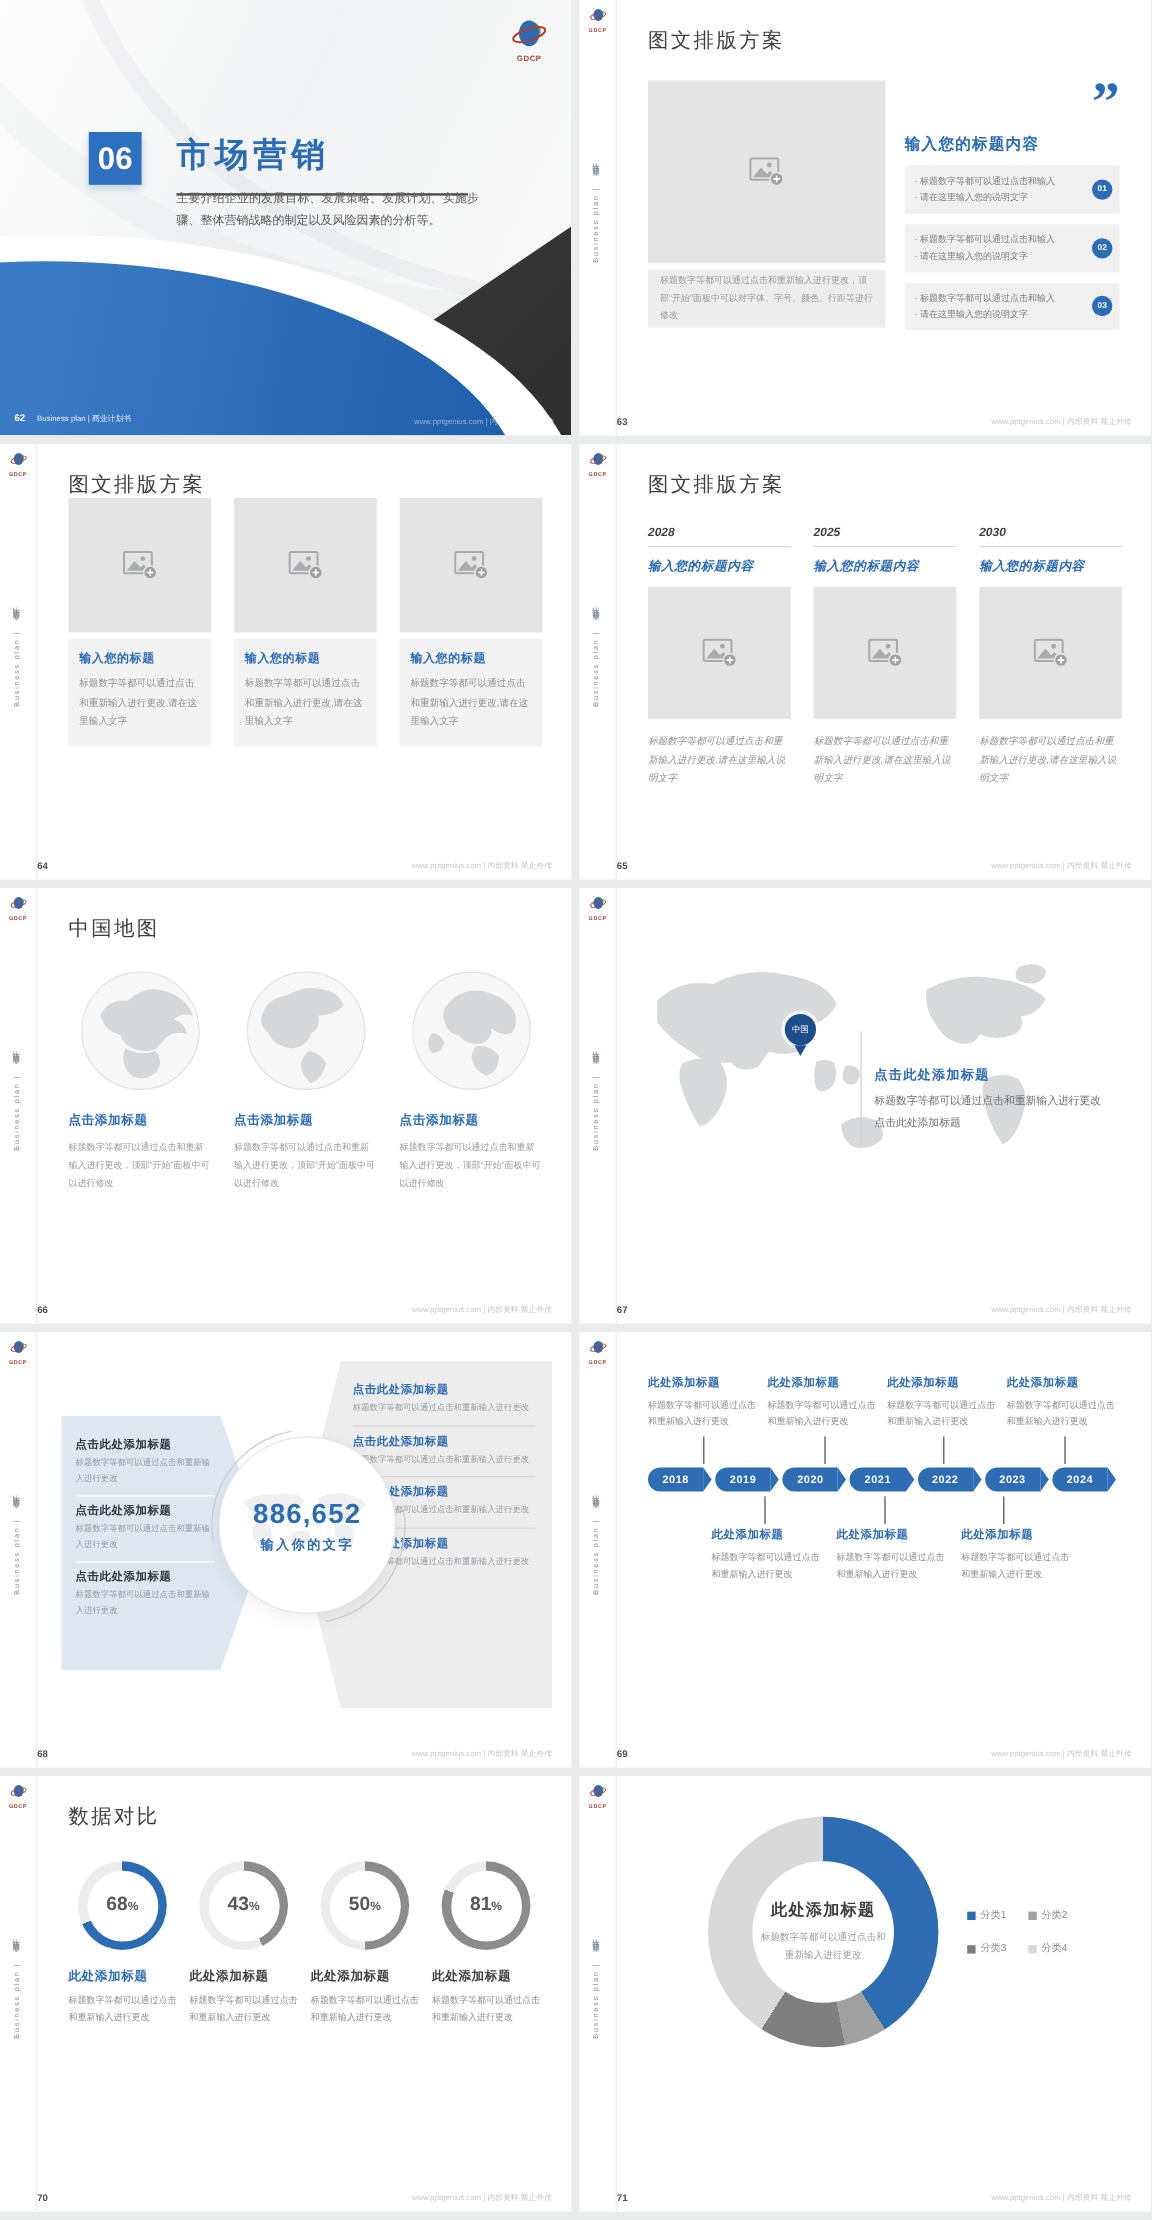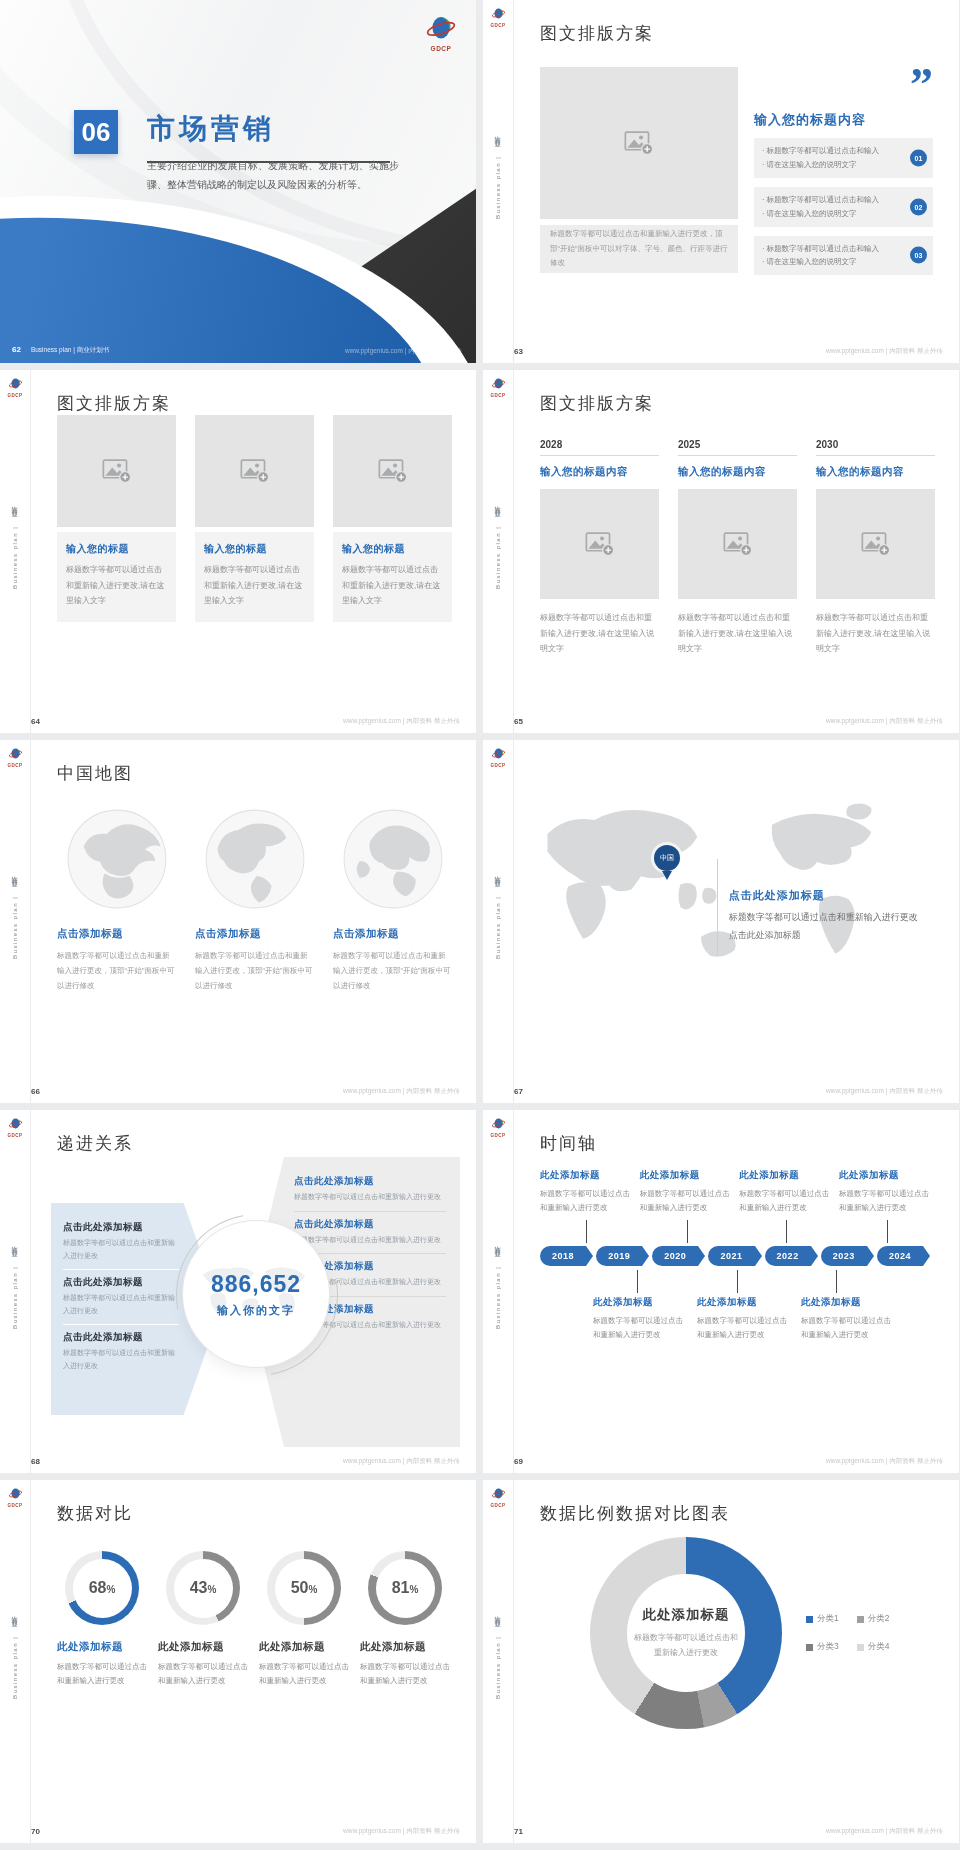--- a/index.html
+++ b/index.html
@@ -50,21 +50,21 @@
   .item63 .ln::before{content:"·  ";}
   .badge{position:absolute;right:6px;top:50%;transform:translateY(-50%);width:17px;height:17px;border-radius:50%;background:#2b6cb5;color:#fff;font-size:7px;font-weight:bold;display:grid;place-items:center;}
   
   .cards{display:flex;gap:19px;}
   .card{width:119px;flex:0 0 119px;}
   .ph64{height:112px;}
   .card-body{background:#f3f3f3;margin-top:5px;padding:10px 9px 13px;}
   .card-title{font-size:10px;font-weight:bold;color:#2b6cb5;letter-spacing:.5px;}
   .card-text{margin-top:6px;font-size:8px;color:#8f8f8f;line-height:1.95;}
   
-  .cols{display:flex;gap:19px;margin-top:24px;}
+  .cols{display:flex;gap:19px;margin-top:24px;font-style:italic;}
   .col65{width:119px;flex:0 0 119px;}
   .year{font-size:10px;font-weight:bold;color:#3f3f3f;padding-bottom:5px;border-bottom:1px solid #d9d9d9;}
   .h65{margin-top:9px;font-size:10.5px;font-weight:bold;color:#2b6cb5;letter-spacing:.5px;}
   .ph65{height:110px;margin-top:10px;}
   .t65{margin-top:11px;font-size:8px;color:#8f8f8f;line-height:1.95;}
   
   .globes{display:flex;gap:19px;margin-top:22px;}
   .g66{width:119px;flex:0 0 119px;}
   .globe{display:block;width:104px;margin:0 auto;}
   .h66{margin-top:16px;font-size:10.5px;font-weight:bold;color:#2b6cb5;letter-spacing:.5px;}
@@ -449,21 +449,20 @@
           <svg width="14" viewBox="0 0 28 24">
                 <ellipse cx="14" cy="11" rx="8" ry="10" fill="#2b6cb5"></ellipse>
                 <path d="M14 1 C 20 3 23 8 21 15 C 25 9 23 3 14 1 Z" fill="#49a24e"></path>
                 <ellipse cx="14" cy="12" rx="13" ry="4.5" fill="none" stroke="#c0392b" stroke-width="1.6" transform="rotate(-18 14 12)"></ellipse>
               </svg>
           <div class="logo-word">GDCP</div>
         </div>
         <div class="vtext">Business plan | 商业计划书</div>
       </div>
       <div class="content">
-        <div class="stitle">递进关系</div>
         <div class="s68-body">
           <div class="s68-right">
             <div class="s68-item">
               <div class="h68r">点击此处添加标题</div>
               <div class="t68">标题数字等都可以通过点击和重新输入进行更改</div>
             </div>
             <div class="s68-item">
               <div class="h68r">点击此处添加标题</div>
               <div class="t68">标题数字等都可以通过点击和重新输入进行更改</div>
             </div>
@@ -521,21 +520,20 @@
           <svg width="14" viewBox="0 0 28 24">
                 <ellipse cx="14" cy="11" rx="8" ry="10" fill="#2b6cb5"></ellipse>
                 <path d="M14 1 C 20 3 23 8 21 15 C 25 9 23 3 14 1 Z" fill="#49a24e"></path>
                 <ellipse cx="14" cy="12" rx="13" ry="4.5" fill="none" stroke="#c0392b" stroke-width="1.6" transform="rotate(-18 14 12)"></ellipse>
               </svg>
           <div class="logo-word">GDCP</div>
         </div>
         <div class="vtext">Business plan | 商业计划书</div>
       </div>
       <div class="content">
-        <div class="stitle">时间轴</div>
         <div class="tl-top">
           <div class="tl-block">
             <div class="tl-h">此处添加标题</div>
             <div class="tl-t">标题数字等都可以通过点击和重新输入进行更改</div>
           </div>
           <div class="tl-block">
             <div class="tl-h">此处添加标题</div>
             <div class="tl-t">标题数字等都可以通过点击和重新输入进行更改</div>
           </div>
           <div class="tl-block">
@@ -653,21 +651,20 @@
           <svg width="14" viewBox="0 0 28 24">
                 <ellipse cx="14" cy="11" rx="8" ry="10" fill="#2b6cb5"></ellipse>
                 <path d="M14 1 C 20 3 23 8 21 15 C 25 9 23 3 14 1 Z" fill="#49a24e"></path>
                 <ellipse cx="14" cy="12" rx="13" ry="4.5" fill="none" stroke="#c0392b" stroke-width="1.6" transform="rotate(-18 14 12)"></ellipse>
               </svg>
           <div class="logo-word">GDCP</div>
         </div>
         <div class="vtext">Business plan | 商业计划书</div>
       </div>
       <div class="content">
-        <div class="stitle">数据比例数据对比图表</div>
         <div class="d71">
           <div class="donut" style="background: conic-gradient(rgb(46, 109, 180) 0%, rgb(46, 109, 180) 41%, rgb(160, 160, 160) 41%, rgb(160, 160, 160) 47%, rgb(127, 127, 127) 47%, rgb(127, 127, 127) 59%, rgb(217, 217, 217) 59%, rgb(217, 217, 217) 100%);">
             <div class="donut-in">
               <div>
                 <div class="dh">此处添加标题</div>
                 <div class="dt">标题数字等都可以通过点击和重新输入进行更改</div>
               </div>
             </div>
           </div>
           <div class="legend">

